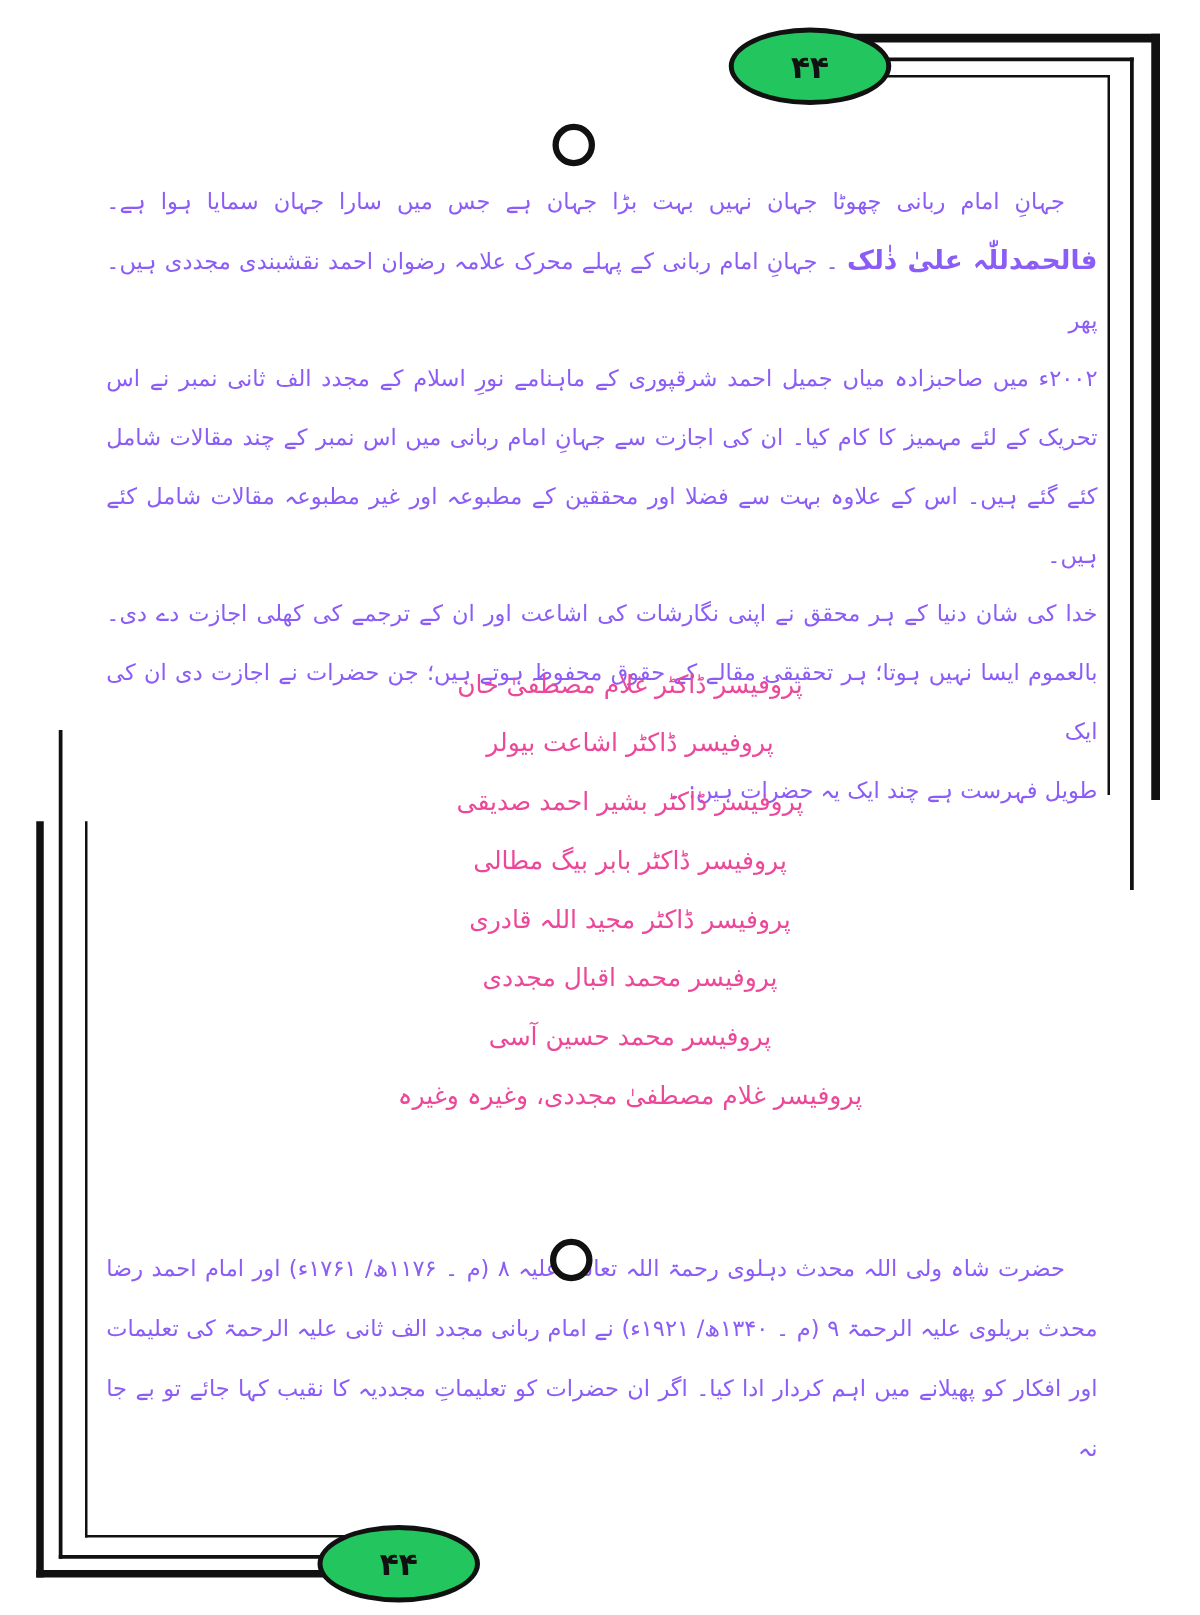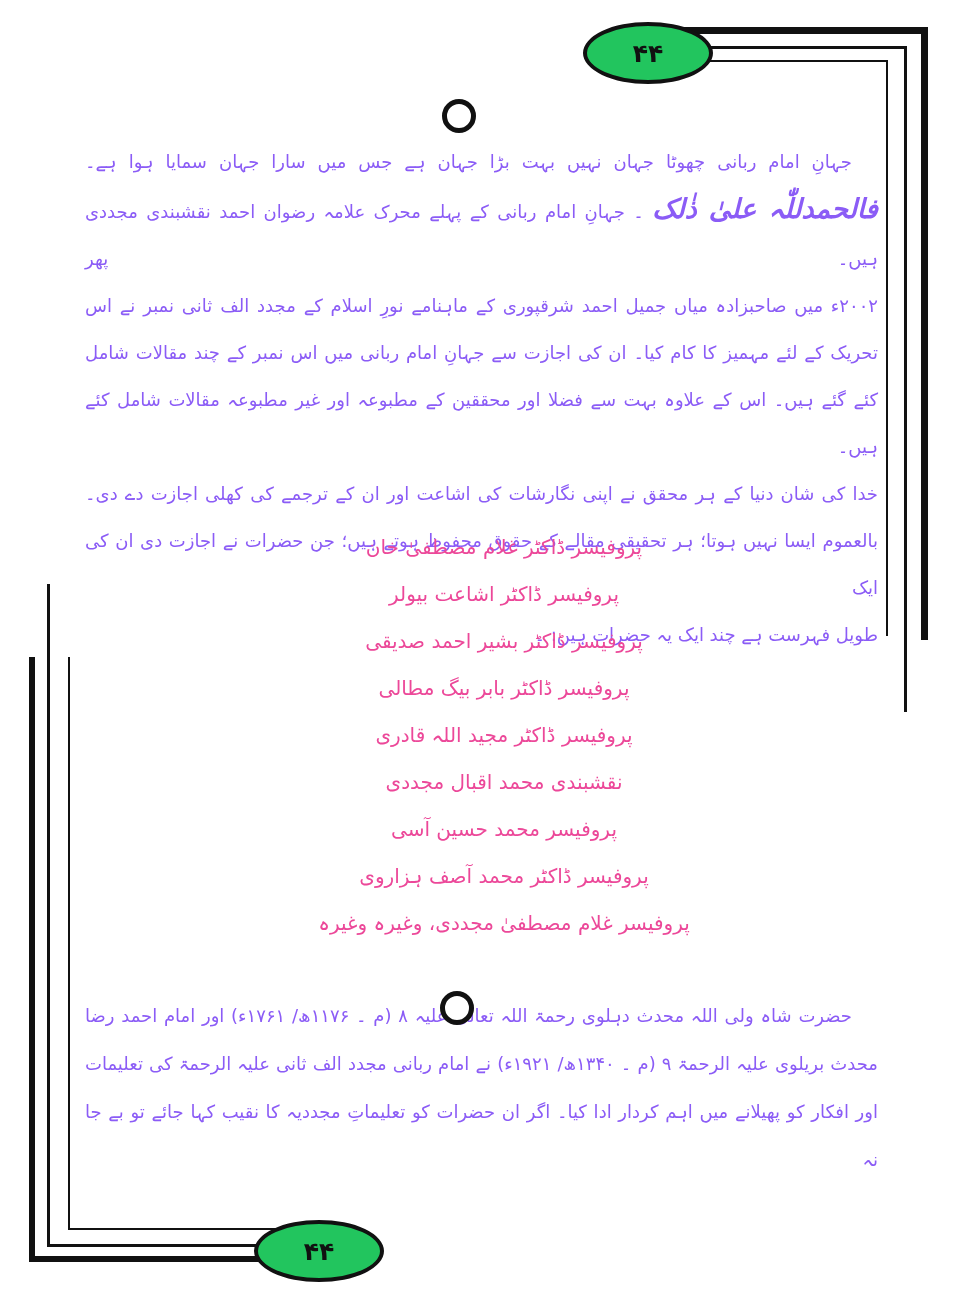--- a/index.html
+++ b/index.html
@@ -68,22 +68,21 @@
     text-align-last: justify;
     white-space: normal;
   }
   .t-line.end-line {
     text-align: right;
     text-align-last: right;
   }
   .t-line.indent { padding-right: 26px; }
   .emphasis {
     font-weight: bold;
-    font-size: 27px;
-    font-style: italic;
+    font-size: 21px;
   }
   
   .scholars-block {
     position: absolute;
     left: 130px;
     right: 82px;
     top: 524px;
     direction: rtl;
     text-align: center;
     font-size: 20px;
@@ -129,23 +128,22 @@
   <div class="t-line">بالعموم ایسا نہیں ہوتا؛ ہر تحقیقی مقالے کے حقوق محفوظ ہوتے ہیں؛ جن حضرات نے اجازت دی ان کی ایک</div>
   <div class="t-line end-line">طویل فہرست ہے چند ایک یہ حضرات ہیں: ۔</div>
 </div>
 
 <div class="scholars-block">
   <div>پروفیسر ڈاکٹر غلام مصطفیٰ خان</div>
   <div>پروفیسر ڈاکٹر اشاعت بیولر</div>
   <div>پروفیسر ڈاکٹر بشیر احمد صدیقی</div>
   <div>پروفیسر ڈاکٹر بابر بیگ مطالی</div>
   <div>پروفیسر ڈاکٹر مجید اللہ قادری</div>
-  <div>نقشبندی محمد اقبال مجددی</div>
+  <div>پروفیسر محمد اقبال مجددی</div>
   <div>پروفیسر محمد حسین آسی</div>
-  <div>پروفیسر ڈاکٹر محمد آصف ہزاروی</div>
   <div>پروفیسر غلام مصطفیٰ مجددی، وغیرہ وغیرہ</div>
 </div>
 
 <div class="text-block closing-block">
   <div class="t-line indent">حضرت شاہ ولی اللہ محدث دہلوی رحمۃ اللہ تعالیٰ علیہ ۸ (م ۔ ۱۱۷۶ھ/ ۱۷۶۱ء) اور امام احمد رضا</div>
   <div class="t-line">محدث بریلوی علیہ الرحمۃ ۹ (م ۔ ۱۳۴۰ھ/ ۱۹۲۱ء) نے امام ربانی مجدد الف ثانی علیہ الرحمۃ کی تعلیمات</div>
   <div class="t-line">اور افکار کو پھیلانے میں اہم کردار ادا کیا۔ اگر ان حضرات کو تعلیماتِ مجددیہ کا نقیب کہا جائے تو بے جا نہ</div>
 </div>
 
 </body></html>

